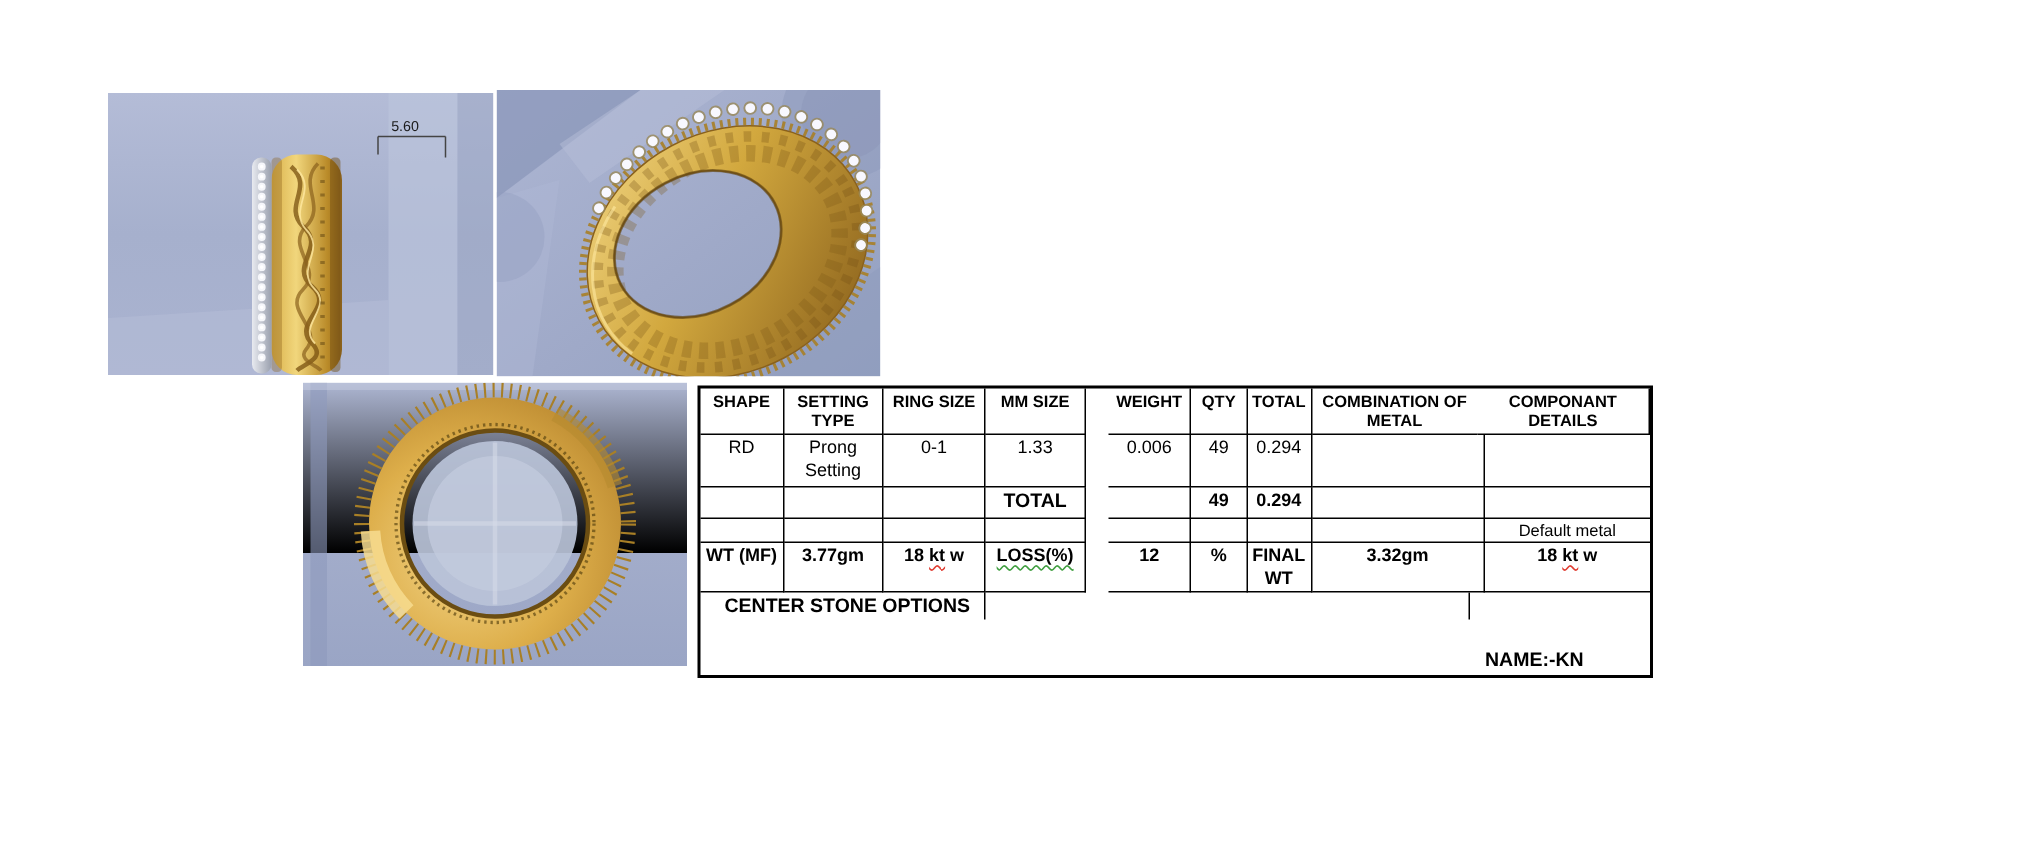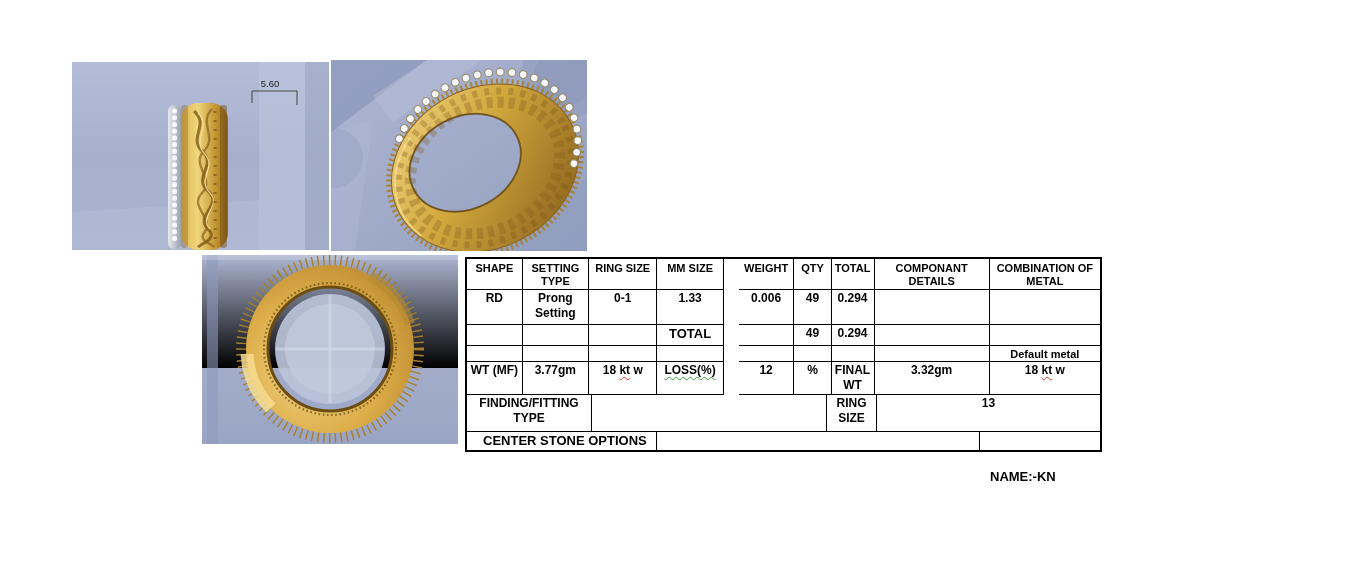--- a/index.html
+++ b/index.html
@@ -11,21 +11,21 @@
 
   
   .spec-table{
     position:absolute;left:465px;top:257px;width:637px;height:195px;
     box-sizing:border-box;border:2px solid #000;background:#fff;color:#000;
   }
   .trow{display:flex;flex-direction:row;width:633px;}
   .cell{
     box-sizing:border-box;border-right:1px solid #000;border-bottom:1px solid #000;
     display:flex;align-items:flex-start;justify-content:center;text-align:center;
-    padding-top:1px;font-size:12px;line-height:15px;overflow:hidden;font-weight:bold;
+    padding-top:1px;font-size:12px;line-height:15px;overflow:hidden;
   }
   .cell.last{border-right:none;}
   .trow.last-row .cell{border-bottom:none;}
   .hc{font-weight:bold;font-size:11px;line-height:13px;padding-top:3px;}
   .b{font-weight:bold;}
   .big{font-size:13px;}
   .small{font-size:11px;line-height:13px;padding-top:2px;}
   .left-al{justify-content:flex-start;text-align:left;padding-left:16px;}
   .name-al{justify-content:flex-start;text-align:right;padding-left:10px;margin-top:36px;}
   .ws{white-space:pre;}
@@ -167,22 +167,22 @@
   <div class="spec-table">
 
     <div class="trow r1">
       <div class="cell hc c1">SHAPE</div>
       <div class="cell hc c2">SETTING TYPE</div>
       <div class="cell hc c3">RING SIZE</div>
       <div class="cell hc c4">MM SIZE</div>
       <div class="cell hc c5">WEIGHT</div>
       <div class="cell hc c6">QTY</div>
       <div class="cell hc c7">TOTAL</div>
+      <div class="cell hc c9 last">COMBINATION OF METAL</div>
       <div class="cell hc c8">COMPONANT DETAILS</div>
-      <div class="cell hc c9 last">COMBINATION OF METAL</div>
     </div>
 
     <div class="trow r2">
       <div class="cell c1">RD</div>
       <div class="cell c2">Prong Setting</div>
       <div class="cell c3">0-1</div>
       <div class="cell c4">1.33</div>
       <div class="cell c5">0.006</div>
       <div class="cell c6">49</div>
       <div class="cell c7">0.294</div>
@@ -229,26 +229,20 @@
       <div class="cell c6 b">%</div>
       <div class="cell c7 b">FINAL WT</div>
       <div class="cell c8 b">3.32gm</div>
       <div class="cell c9 b last">
           <span class="ws">18 </span>
           <span class="ws sq-red">kt</span>
           <span class="ws"> w</span>
         </div>
     </div>
 
-    <div class="trow r6">
-      <div class="cell b m-find">FINDING/FITTING TYPE</div>
-      <div class="cell m-gap6"></div>
-      <div class="cell b m-ring">RING SIZE</div>
-      <div class="cell b m-13 last">13</div>
-    </div>
 
     <div class="trow r7 last-row">
       <div class="cell b big left-al m-center">CENTER STONE OPTIONS</div>
       <div class="cell m-gap7"></div>
       <div class="cell b big name-al m-name last">NAME:-KN</div>
     </div>
 
   </div>
 </div>
 

